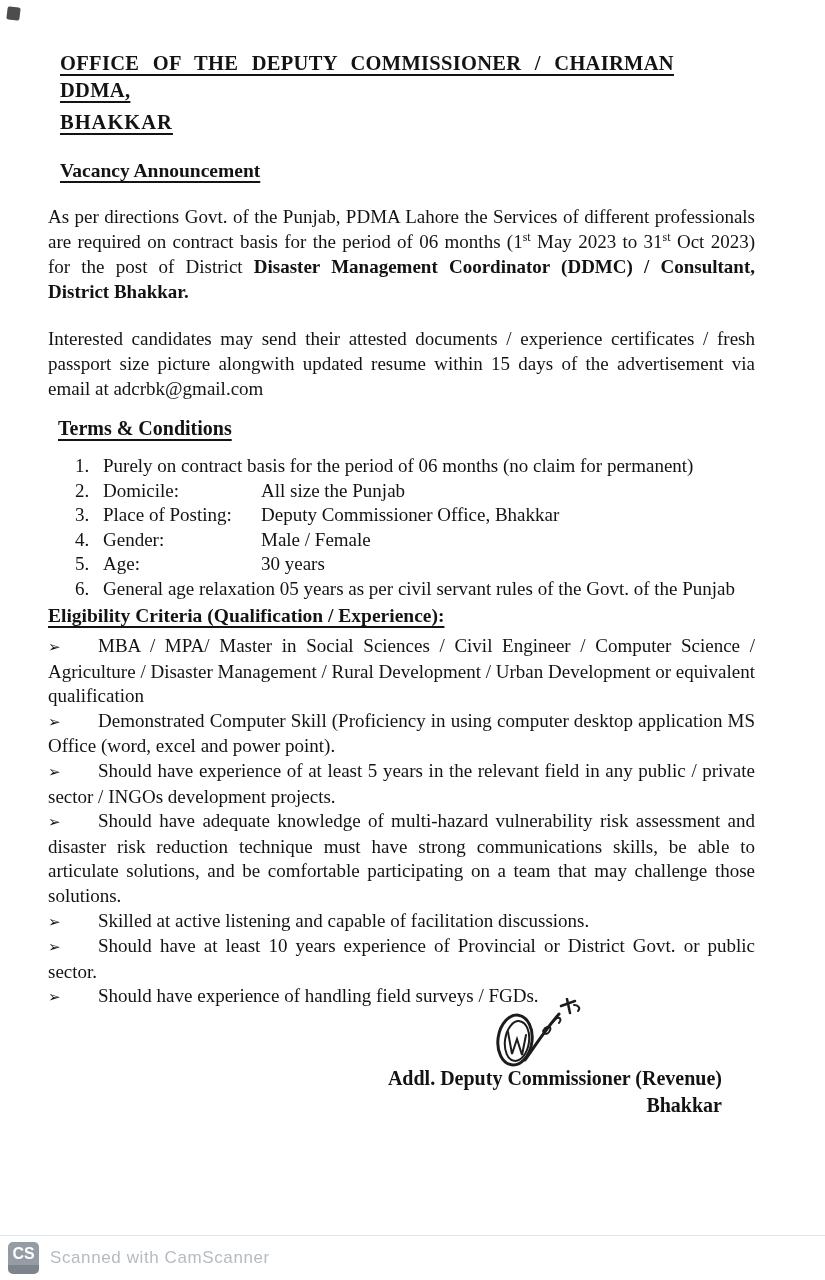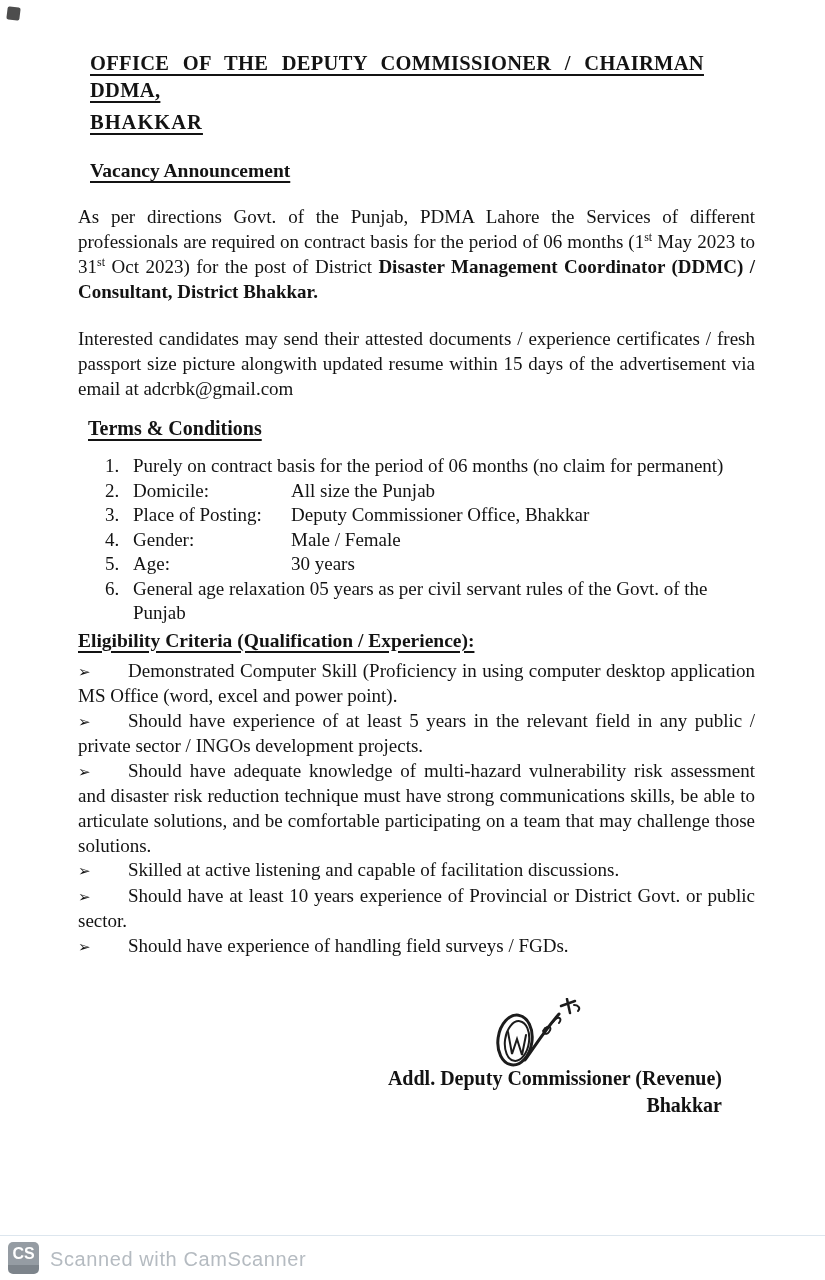--- a/index.html
+++ b/index.html
@@ -5,21 +5,21 @@
   html,body{margin:0;padding:0;background:#e9e9e9;}
   .page{
     position:relative;width:825px;height:1280px;background:#ffffff;
     font-family:"Liberation Serif", serif;color:#131313;overflow:hidden;
     margin:0 auto;
   }
   .corner-mark{
     position:absolute;left:7px;top:7px;width:13px;height:13px;
     background:#2e2e2e;transform:rotate(7deg);opacity:.85;border-radius:2px;
   }
-  .content{padding:50px 70px 0 78px;}
+  .content{padding:50px 70px 0 48px;}
 
   .doc-header{margin-left:12px;font-weight:bold;font-size:20.5px;line-height:27px;}
   .doc-header .u{
     text-decoration:underline;text-decoration-thickness:2px;text-underline-offset:4px;
   }
   .hline1{word-spacing:8px;letter-spacing:.3px;}
   .hline2{margin-top:5px;letter-spacing:1px;}
 
   .vacancy-heading{
     margin:24px 0 0 12px;font-weight:bold;font-size:19.5px;
@@ -59,21 +59,21 @@
     border-top:1px solid #dde6ee;
   }
   .cs-logo{
     position:absolute;left:8px;top:6px;width:31px;height:32px;border-radius:5px;
     background:linear-gradient(#959ca3 0 73%, #7d848b 73% 100%);
     color:#ffffff;font-family:"Liberation Sans", sans-serif;font-weight:bold;
     font-size:16px;text-align:center;line-height:24px;
   }
   .footer-text{
     position:absolute;left:50px;top:12px;color:#b5bbc1;
-    font-family:"Liberation Sans", sans-serif;font-size:20px;letter-spacing:.6px;
+    font-family:"Liberation Sans", sans-serif;font-size:17px;letter-spacing:.6px;
   }
 </style>
 </head>
 <body>
 
 <div class="page">
 
   <div class="corner-mark"></div>
 
   <div class="content">
@@ -124,20 +124,21 @@
         <span class="tnum">6.</span>
         <span class="tval">General age relaxation 05 years as per civil servant rules of the Govt. of the Punjab</span>
       </div>
     </div>
 
     <div class="sec-heading elig">
       <span class="u">Eligibility Criteria (Qualification / Experience):</span>
     </div>
 
     <div class="bullets">
+      <p class="bullet"><span class="arrow">➢</span><span>MBA / MPA/ Master in Social Sciences / Civil Engineer / Computer Science / Agriculture / Disaster Management / Rural Development / Urban Development or equivalent qualification</span></p>
       <p class="bullet"><span class="arrow">➢</span><span>Demonstrated Computer Skill (Proficiency in using computer desktop application MS Office (word, excel and power point).</span></p>
       <p class="bullet"><span class="arrow">➢</span><span>Should have experience of at least 5 years in the relevant field in any public / private sector / INGOs development projects.</span></p>
       <p class="bullet"><span class="arrow">➢</span><span>Should have adequate knowledge of multi-hazard vulnerability risk assessment and disaster risk reduction technique must have strong communications skills, be able to articulate solutions, and be comfortable participating on a team that may challenge those solutions.</span></p>
       <p class="bullet"><span class="arrow">➢</span><span>Skilled at active listening and capable of facilitation discussions.</span></p>
       <p class="bullet"><span class="arrow">➢</span><span>Should have at least 10 years experience of Provincial or District Govt. or public sector.</span></p>
       <p class="bullet"><span class="arrow">➢</span><span>Should have experience of handling field surveys / FGDs.</span></p>
     </div>
 
   </div>
 

